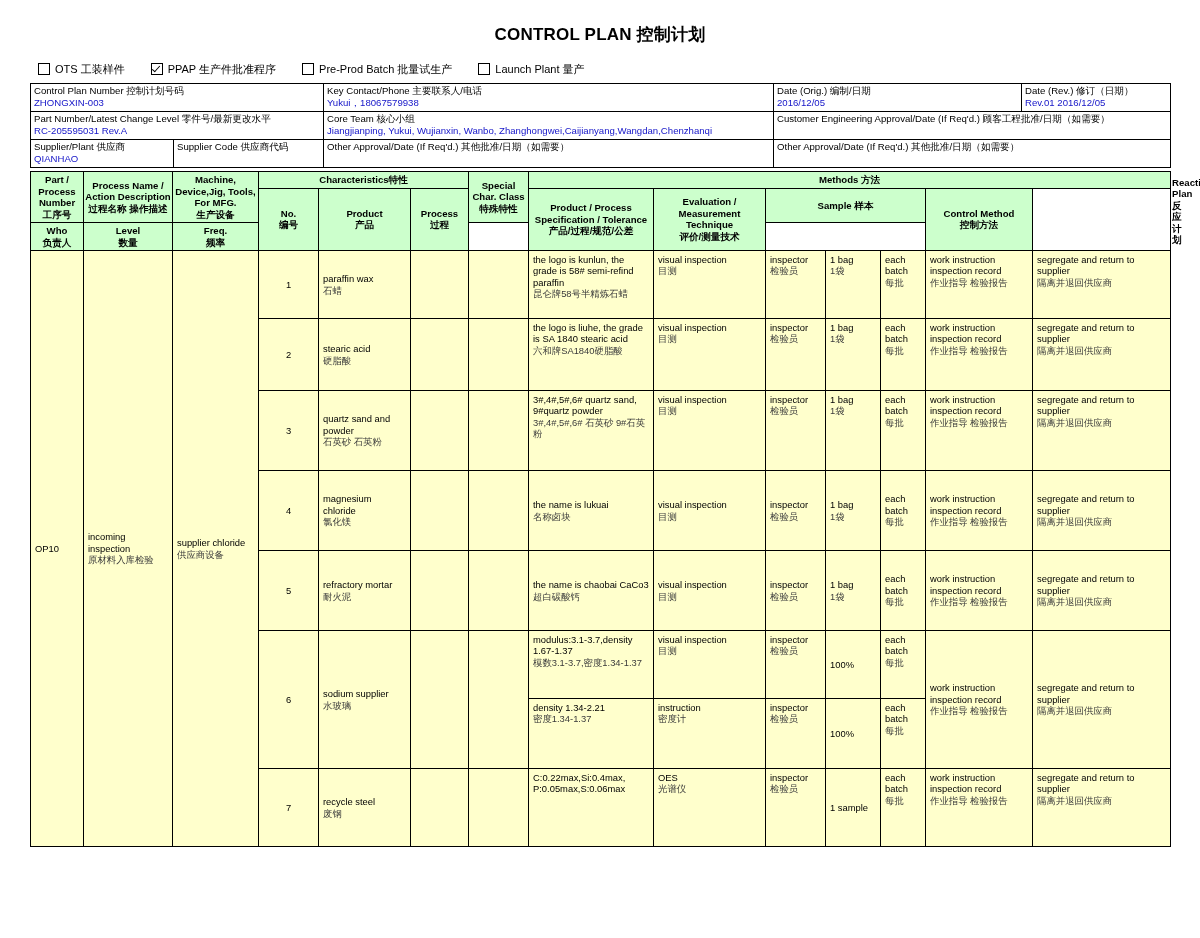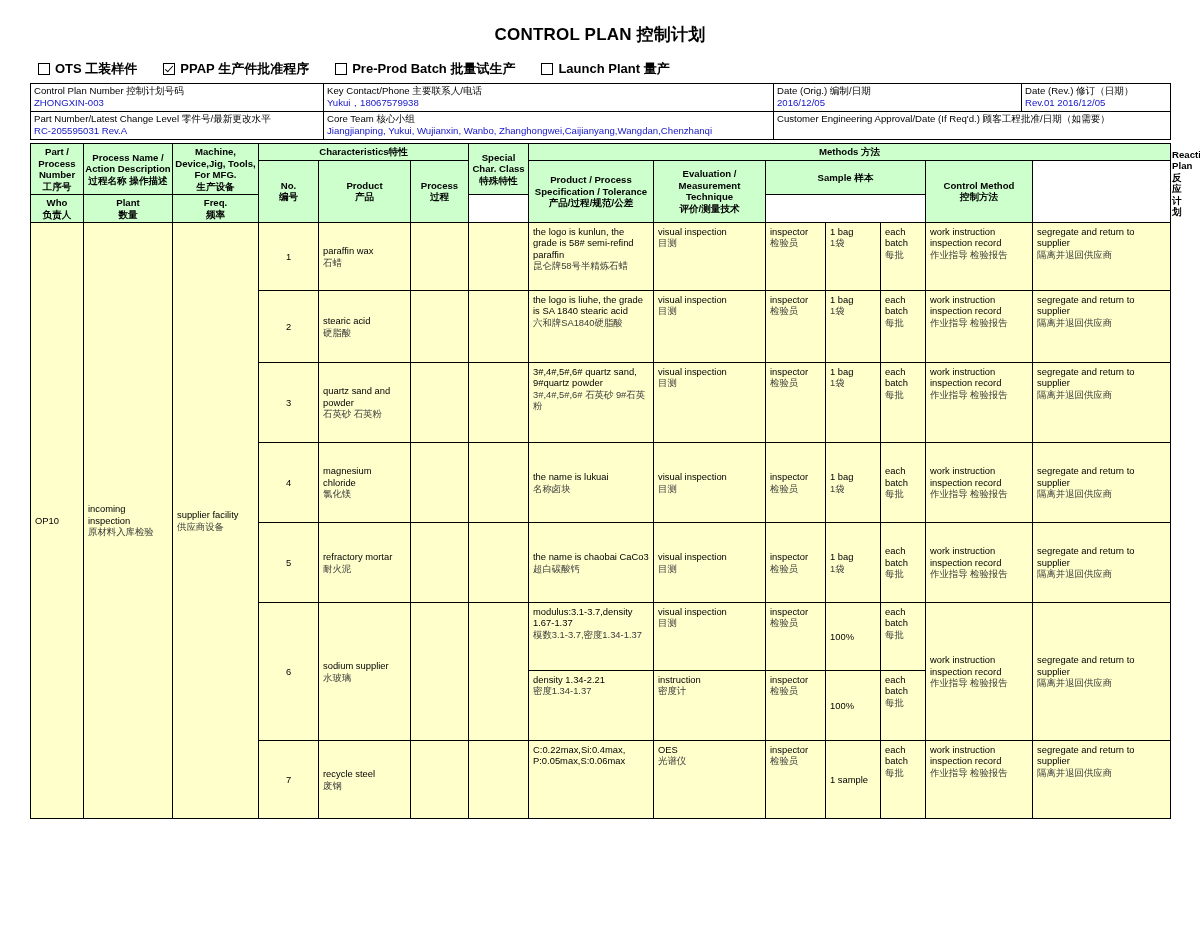--- a/index.html
+++ b/index.html
@@ -43,23 +43,22 @@
     display: flex;
     align-items: center;
     gap: 26px;
     padding-left: 8px;
     margin-bottom: 3px;
   }
   .phase-item {
     display: flex;
     align-items: center;
     gap: 5px;
-    font-size: 13px;
+    font-size: 11px;
     white-space: nowrap;
-    font-weight: bold;
   }
   .cbox {
     width: 10px;
     height: 10px;
     border: 1.2px solid #000;
     background: #fff;
     display: inline-block;
     position: relative;
     flex: 0 0 auto;
   }
@@ -194,20 +193,35 @@
         <td colspan="2" class="tall nowrapcell">
           <span class="lbl">Part Number/Latest Change Level 零件号/最新更改水平</span>
           <span class="val">RC-205595031 Rev.A</span>
         </td>
         <td colspan="2" class="tall nowrapcell">
           <span class="lbl">Core Team 核心小组</span>
           <span class="val-over">Jiangjianping, Yukui, Wujianxin, Wanbo, Zhanghongwei,Caijianyang,Wangdan,Chenzhanqi</span>
         </td>
         <td colspan="2" class="tall nowrapcell">
           <span class="lbl">Customer Engineering Approval/Date (If Req'd.) 顾客工程批准/日期（如需要）</span>
+        </td>
+      </tr>
+      <tr>
+        <td class="tall nowrapcell">
+          <span class="lbl">Supplier/Plant 供应商</span>
+          <span class="val">QIANHAO</span>
+        </td>
+        <td class="tall nowrapcell">
+          <span class="lbl">Supplier Code 供应商代码</span>
+        </td>
+        <td colspan="2" class="tall nowrapcell">
+          <span class="lbl">Other Approval/Date (If Req'd.) 其他批准/日期（如需要）</span>
+        </td>
+        <td colspan="2" class="tall nowrapcell">
+          <span class="lbl">Other Approval/Date (If Req'd.) 其他批准/日期（如需要）</span>
         </td>
       </tr>
     </tbody>
   </table>
 
   <table class="cp-table">
     <colgroup>
       <col style="width:53px">
         <col style="width:89px">
         <col style="width:86px">
@@ -274,41 +288,41 @@
           <span>Control Method</span>
           <span class="hdr-cn">控制方法</span>
         </th>
       </tr>
       <tr>
         <th>
           <span>Who</span>
           <span class="hdr-cn">负责人</span>
         </th>
         <th>
-          <span>Plant</span>
+          <span>Level</span>
           <span class="hdr-cn">数量</span>
         </th>
         <th>
           <span>Freq.</span>
           <span class="hdr-cn">频率</span>
         </th>
       </tr>
     </thead>
     <tbody>
 
       <tr style="height:68px">
         <td rowspan="8" class="mid">
           <span>OP10</span>
         </td>
         <td rowspan="8" class="mid">
           <span class="en">incoming inspection</span><br>
           <span class="cn">原材料入库检验</span>
         </td>
         <td rowspan="8" class="mid">
-          <span class="en">supplier facility</span><br>
+          <span class="en">supplier chloride</span><br>
           <span class="cn">供应商设备</span>
         </td>
         <td class="center mid">1</td>
         <td class="mid">
           <span class="en">paraffin wax</span><br>
           <span class="cn">石蜡</span>
         </td>
         <td></td>
         <td></td>
         <td class="top">

